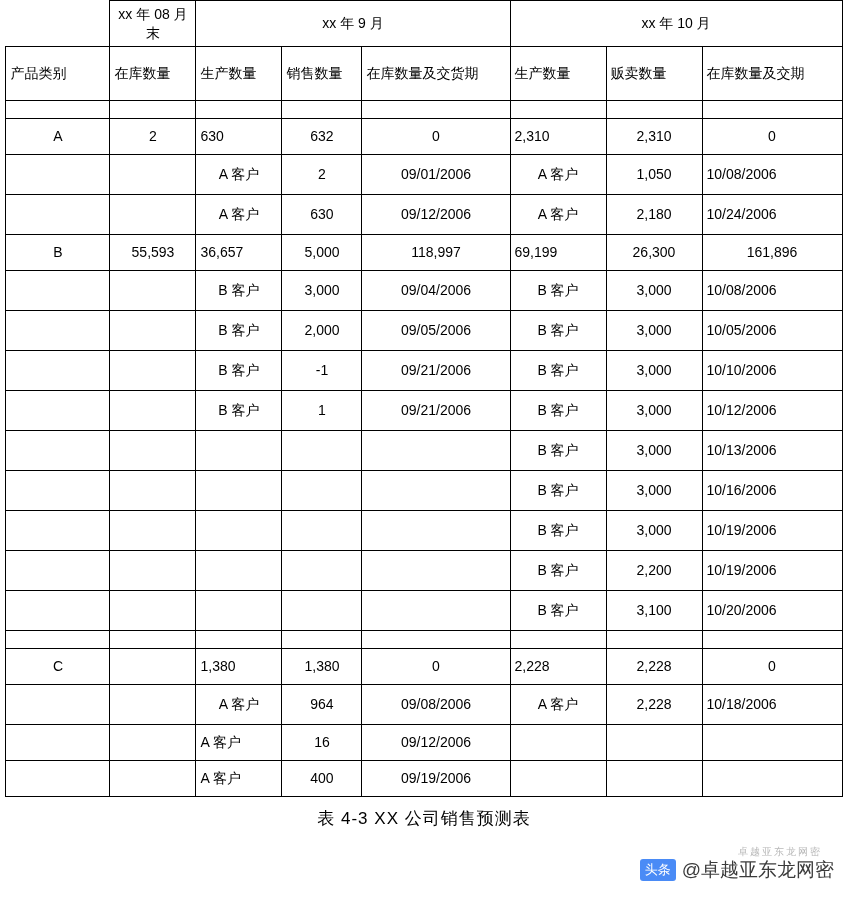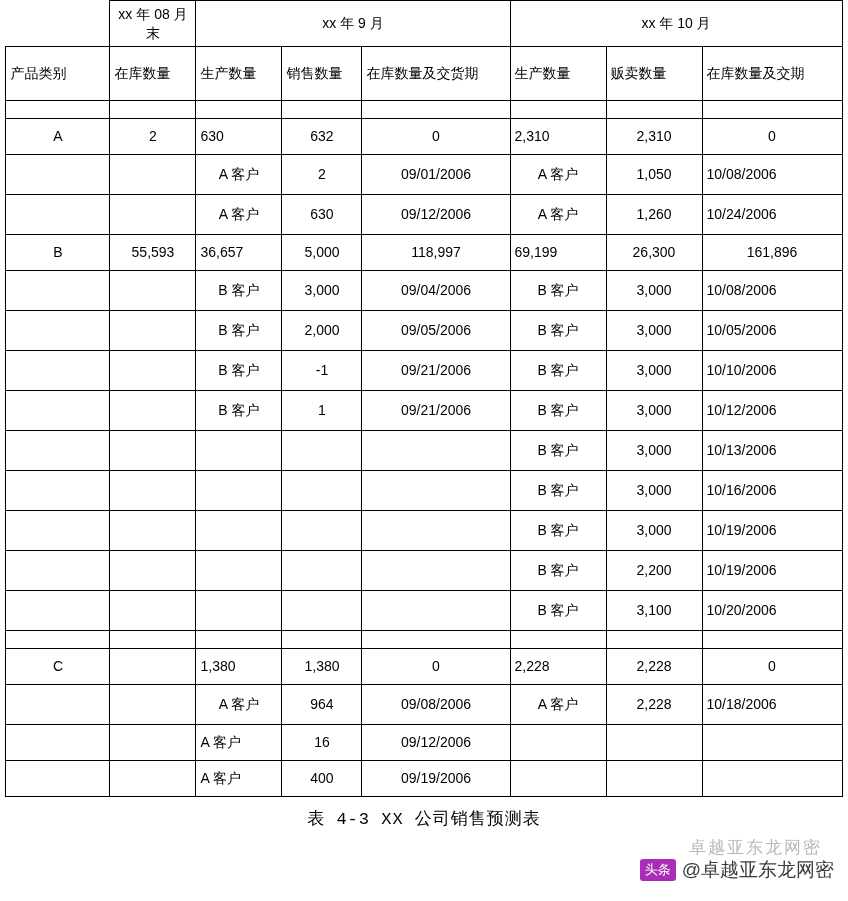--- a/index.html
+++ b/index.html
@@ -70,51 +70,51 @@
   }
   td.label-top {
     vertical-align: top;
     text-align: center;
     padding-top: 3px;
   }
   .caption {
     text-align: center;
     font-size: 17px;
     margin-top: 10px;
-    font-family: Liberation Mono, monospace;
+    font-family: Liberation Sans, sans-serif;
     letter-spacing: 1px;
   }
   .watermark {
     position: absolute;
     right: 14px;
     bottom: 18px;
     display: flex;
     align-items: center;
     gap: 6px;
     opacity: 0.92;
   }
   .wm-badge {
-    background: #a21caf;
+    background: #3b82f6;
     color: #ffffff;
     font-size: 13px;
     padding: 2px 5px;
     border-radius: 3px;
     font-family: "Liberation Sans", sans-serif;
     text-align: right;
   }
   .wm-text {
     font-size: 19px;
     color: #2b2b2b;
     font-family: "Liberation Sans", sans-serif;
   }
   .wm-ghost {
     position: absolute;
     right: 26px;
     bottom: 42px;
-    font-size: 17px;
+    font-size: 10px;
     color: #b9b9b9;
     letter-spacing: 2px;
   }
 </style>
 </head>
 <body>
 
 <div class="sheet">
 
   <table class="forecast">
@@ -181,21 +181,21 @@
         <td class="delivery-dual">10/08/2006</td>
       </tr>
 
       <tr class="row-tall">
         <td class="ctr"></td>
         <td class="ctr"></td>
         <td class="lft label-top">A 客户</td>
         <td class="ctr label-top">630</td>
         <td class="ctr label-top">09/12/2006</td>
         <td class="lft label-top">A 客户</td>
-        <td class="ctr label-top">1,260</td>
+        <td class="ctr label-top">2,180</td>
         <td class="delivery-dual">10/24/2006</td>
       </tr>
 
       <tr class="row-norm">
         <td class="ctr">B</td>
         <td class="ctr">55,593</td>
         <td class="lft">36,657</td>
         <td class="ctr">5,000</td>
         <td class="ctr">118,997</td>
         <td class="lft">69,199</td>

